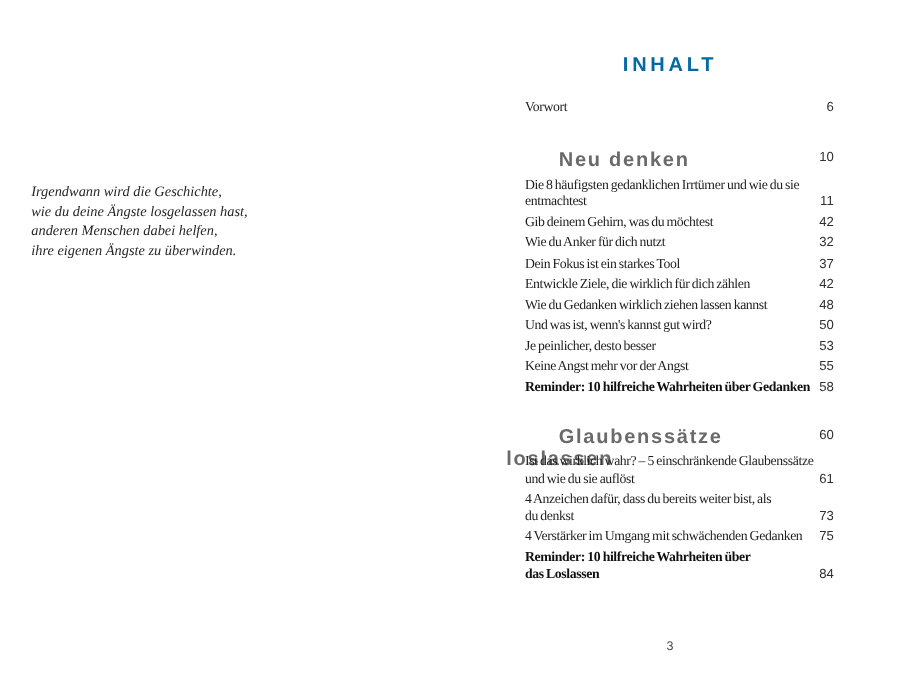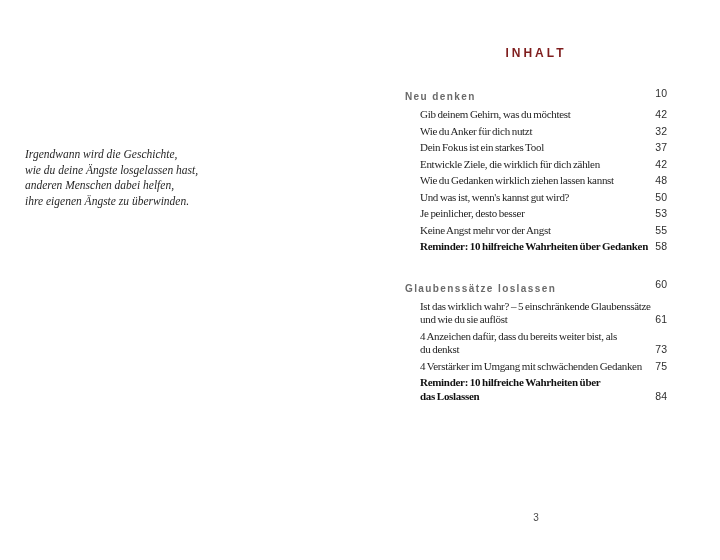--- a/index.html
+++ b/index.html
@@ -25,23 +25,23 @@
 
   
   .toc {
     position: absolute;
     left: 405px; top: 46px; width: 262px;
   }
   .title {
     text-align: center;
     font-family: "Liberation Sans", sans-serif;
     font-weight: bold;
-    font-size: 12px;
+    font-size: 16px;
     letter-spacing: 3px;
-    color: #7f1d1d;
+    color: #0369a1;
     height: 14px;
     line-height: 14px;
   }
 
   .row {
     position: relative;
     padding-left: 15px;
     padding-right: 30px;
     margin-bottom: 3px;
   }
@@ -67,24 +67,25 @@
   .front { margin-top: 20px; }
 
   .srow {
     position: relative;
     padding-right: 30px;
     height: 15px;
   }
   .srow .h {
     font-family: "Liberation Sans", sans-serif;
     font-weight: bold;
-    font-size: 10px;
+    font-size: 16px;
     letter-spacing: 1.4px;
     line-height: 15px;
     color: #6a6a6a;
+    margin-left: 42px;
   }
   .srow .p { bottom: 1px; }
   .sec1 .srow { margin-top: 26px; }
   .sec2 .srow { margin-top: 24px; }
   .items { margin-top: 7px; }
 
   .folio {
     position: absolute;
     left: 405px; top: 512px; width: 262px;
     text-align: center;
@@ -98,27 +99,36 @@
 
 <div class="quote">Irgendwann wird die Geschichte,
 wie du deine Ängste losgelassen hast,
 anderen Menschen dabei helfen,
 ihre eigenen Ängste zu überwinden.</div>
 
 <div class="toc">
 
   <div class="title">INHALT</div>
 
+  <div class="row front">
+    <span class="t">Vorwort</span>
+    <span class="p">6</span>
+  </div>
 
   <div class="sec sec1">
     <div class="srow">
       <span class="h">Neu denken</span>
       <span class="p">10</span>
     </div>
     <div class="items">
+      <div class="row">
+        <span class="t">Die 8 häufigsten gedanklichen Irrtümer und wie du sie
+entmachtest</span>
+        <span class="p">11</span>
+      </div>
       <div class="row">
         <span class="t">Gib deinem Gehirn, was du möchtest</span>
         <span class="p">42</span>
       </div>
       <div class="row">
         <span class="t">Wie du Anker für dich nutzt</span>
         <span class="p">32</span>
       </div>
       <div class="row">
         <span class="t">Dein Fokus ist ein starkes Tool</span>

